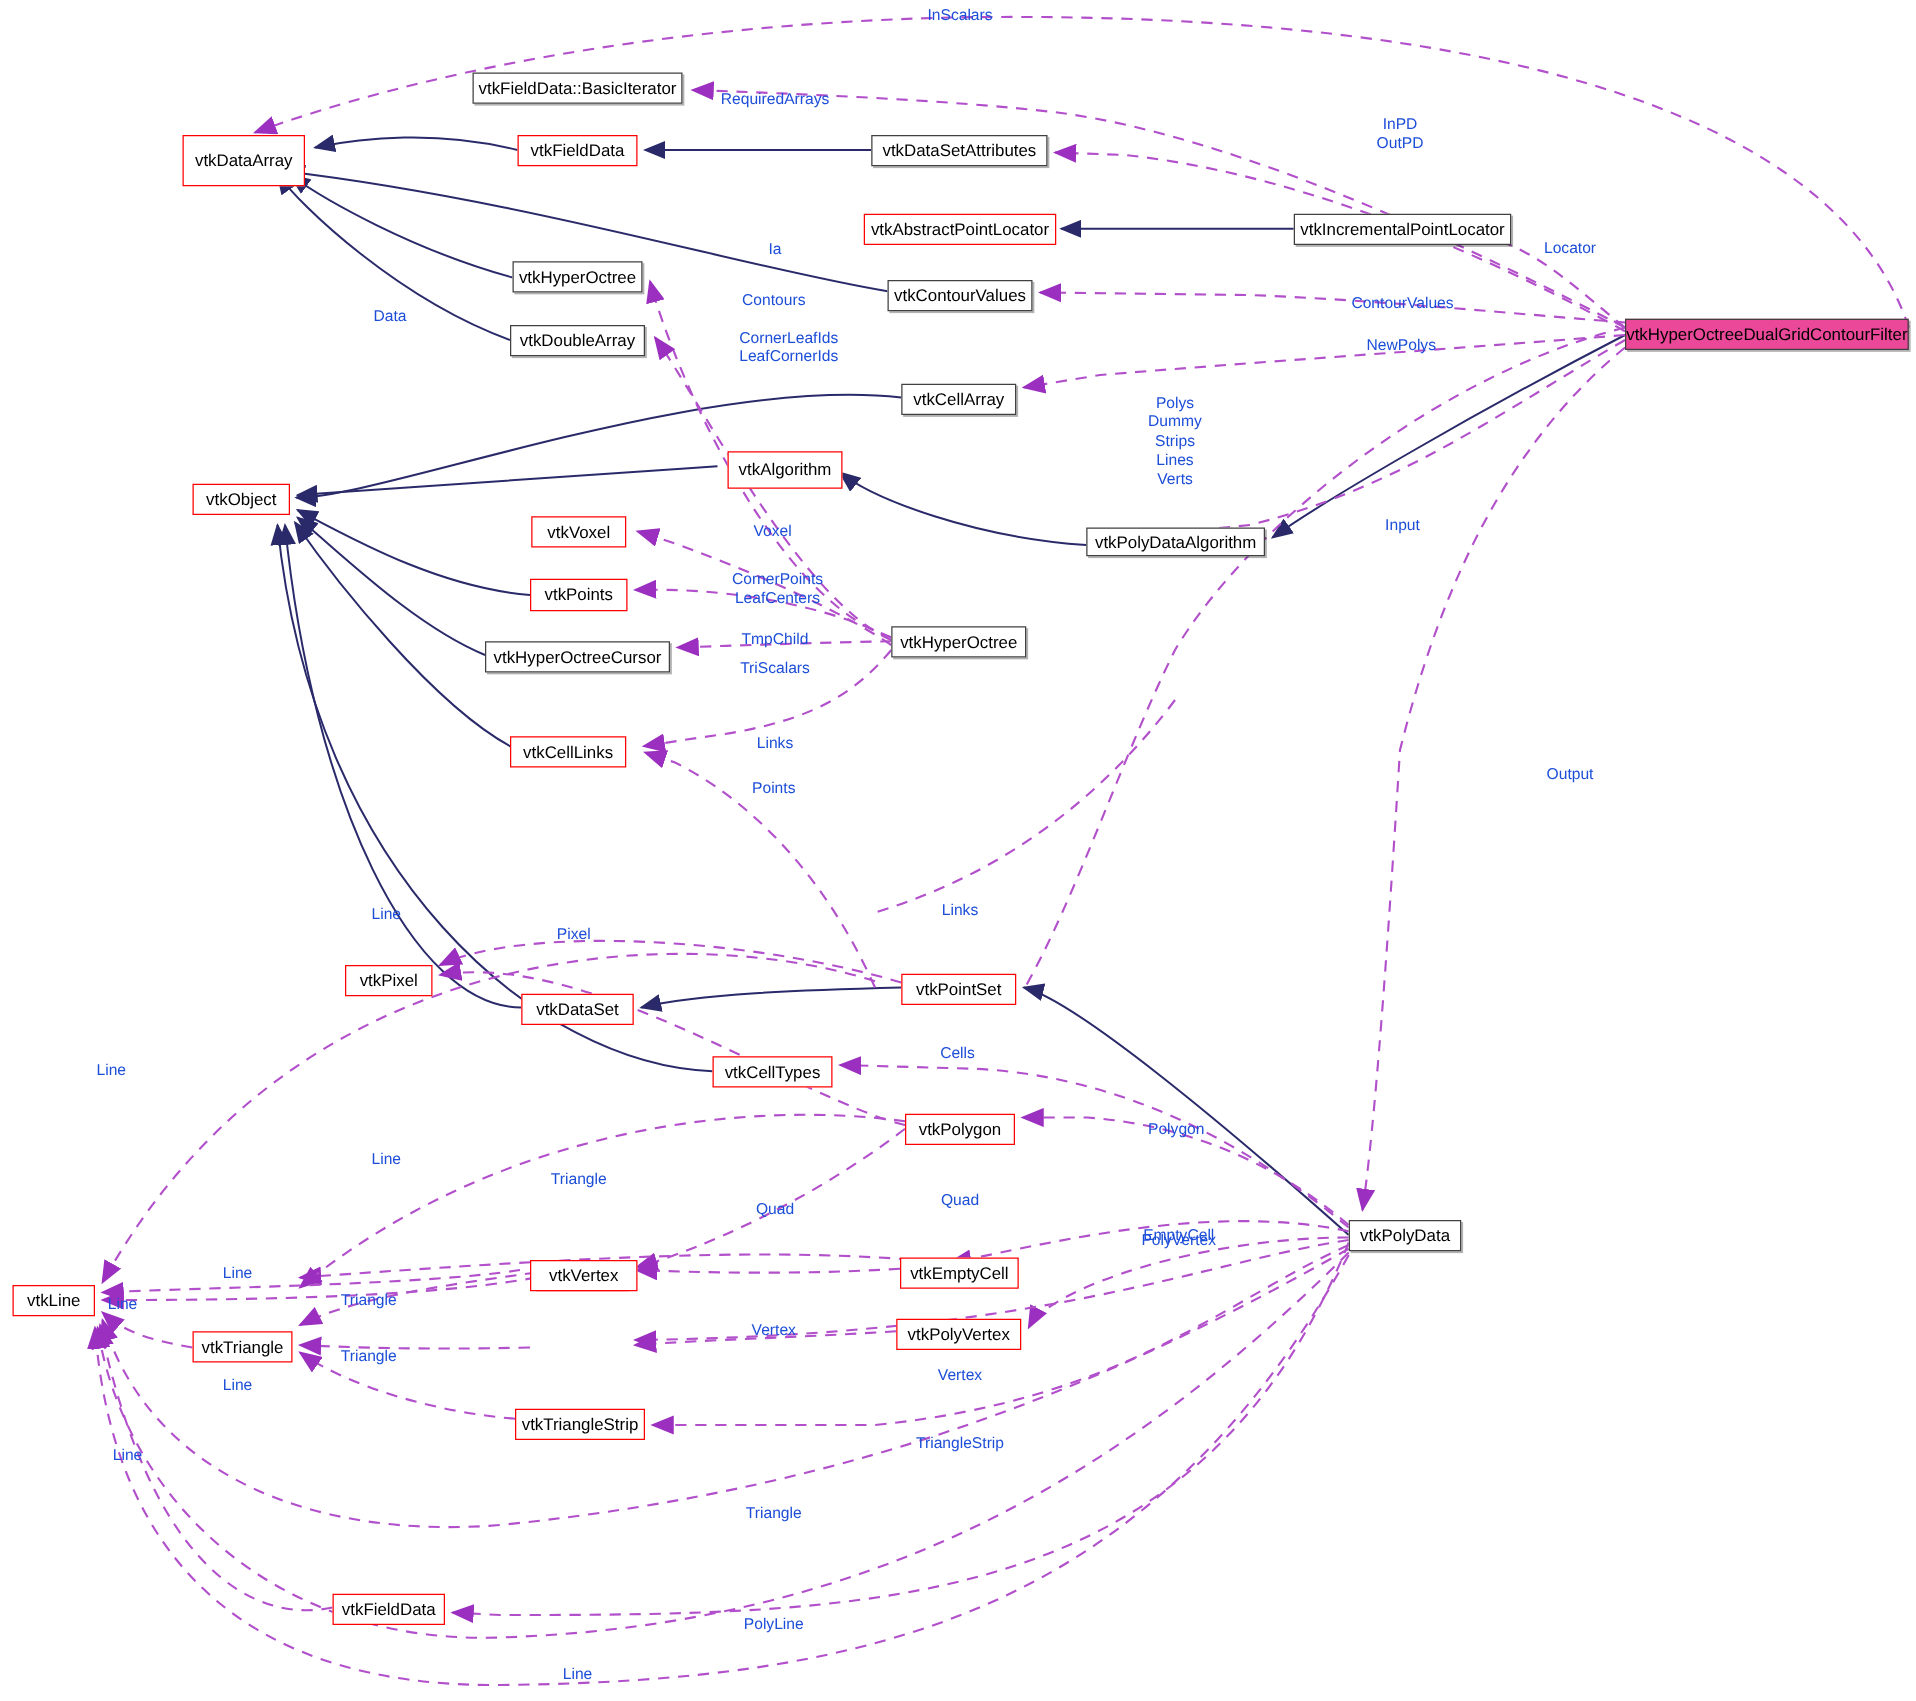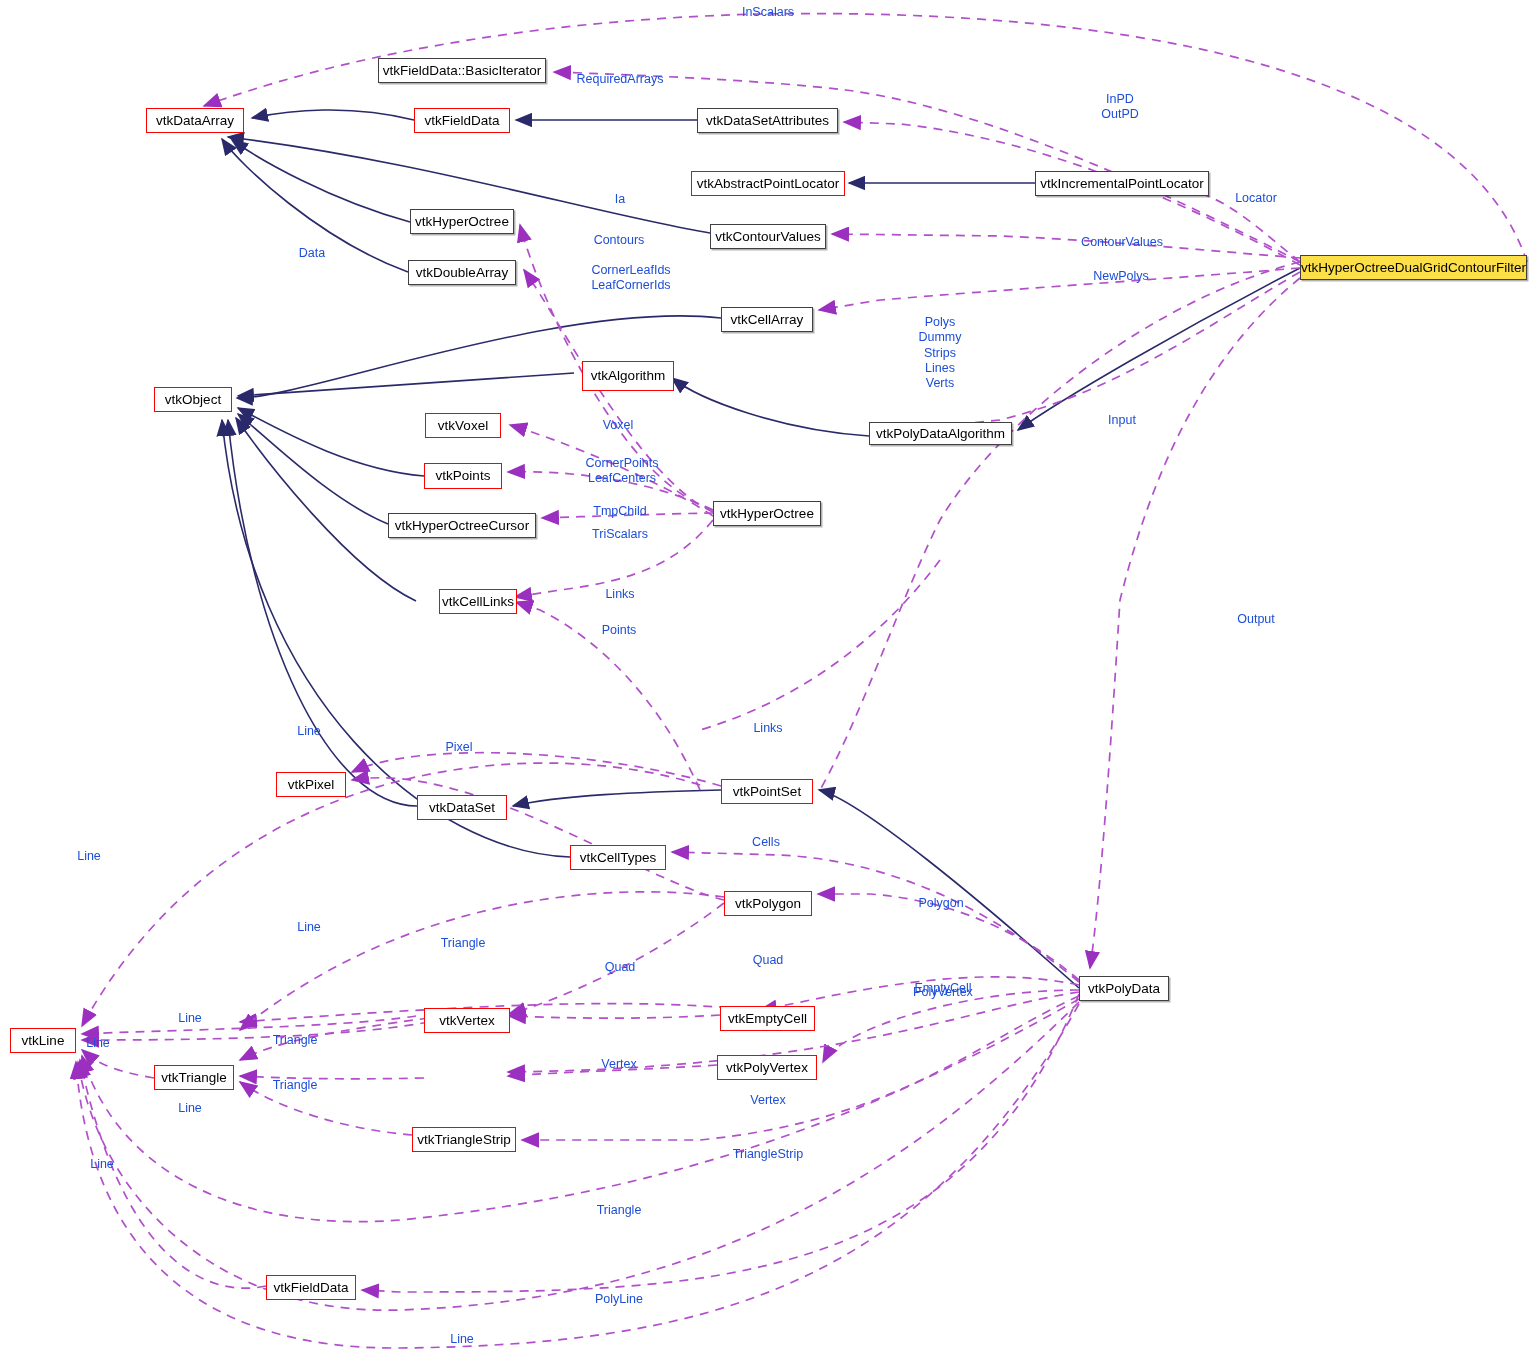--- a/index.html
+++ b/index.html
@@ -3,21 +3,21 @@
 <meta charset="utf-8">
 <style>
   html,body{margin:0;padding:0;background:#ffffff;}
   body{font-family:"Liberation Sans", sans-serif;}
   #canvas{position:relative;width:1533px;height:1361px;background:#fff;overflow:hidden;}
   #edges{position:absolute;left:0;top:0;width:1533px;height:1361px;}
   .node{position:absolute;box-sizing:border-box;display:flex;align-items:center;justify-content:center;
         background:#ffffff;font-size:13.5px;color:#000;white-space:nowrap;line-height:1;}
   .node.red{border:1.6px solid #ff0000;}
   .node.dark{border:1.4px solid #404040;box-shadow:1.5px 1.5px 0 rgba(0,0,0,0.30);}
-  .node.cur{border:1.4px solid #404040;background:#fde047;box-shadow:1.5px 1.5px 0 rgba(0,0,0,0.30);}
+  .node.cur{border:1.4px solid #404040;background:#ec4899;box-shadow:1.5px 1.5px 0 rgba(0,0,0,0.30);}
   .elabel{position:absolute;font-size:12.5px;color:#1d4ed8;white-space:pre;line-height:1.22;text-align:center;
           transform:translateX(-50%);}
 </style>
 </head>
 <body>
 
 <div id="canvas">
 
   <svg id="edges" viewBox="0 0 1533 1361" xmlns="http://www.w3.org/2000/svg">
     <defs>
@@ -91,21 +91,21 @@
       <path d="M1079,994 C960,1290 700,1292 400,1292 L362,1290"></path>
       <path d="M154,1078 C120,1072 100,1066 82,1050"></path>
     </g>
 
     <g fill="none" stroke="#b24fcb" stroke-width="1.7" stroke-dasharray="9,7">
       <path d="M1300,262 C1150,300 1000,420 940,520 C900,600 860,720 820,790"></path>
       <path d="M940,560 C880,640 800,700 700,730"></path>
     </g>
   </svg>
 
-  <div class="node red" style="left:146px;top:108px;width:98px;height:25px">
+  <div class="node red" style="left:146px;top:108px;width:98px;height:41px">
       <span>vtkDataArray</span>
     </div>
   <div class="node dark" style="left:378px;top:58px;width:168px;height:25px">
       <span>vtkFieldData::BasicIterator</span>
     </div>
   <div class="node red" style="left:414px;top:108px;width:96px;height:25px">
       <span>vtkFieldData</span>
     </div>
   <div class="node dark" style="left:697px;top:108px;width:141px;height:25px">
       <span>vtkDataSetAttributes</span>
@@ -145,21 +145,21 @@
     </div>
   <div class="node red" style="left:424px;top:463px;width:78px;height:26px">
       <span>vtkPoints</span>
     </div>
   <div class="node dark" style="left:388px;top:513px;width:148px;height:25px">
       <span>vtkHyperOctreeCursor</span>
     </div>
   <div class="node dark" style="left:713px;top:501px;width:108px;height:25px">
       <span>vtkHyperOctree</span>
     </div>
-  <div class="node red" style="left:439px;top:589px;width:78px;height:25px">
+  <div class="node red" style="left:408px;top:589px;width:93px;height:25px">
       <span>vtkCellLinks</span>
     </div>
   <div class="node red" style="left:276px;top:772px;width:70px;height:25px">
       <span>vtkPixel</span>
     </div>
   <div class="node red" style="left:721px;top:779px;width:92px;height:25px">
       <span>vtkPointSet</span>
     </div>
   <div class="node red" style="left:417px;top:795px;width:90px;height:25px">
       <span>vtkDataSet</span>

